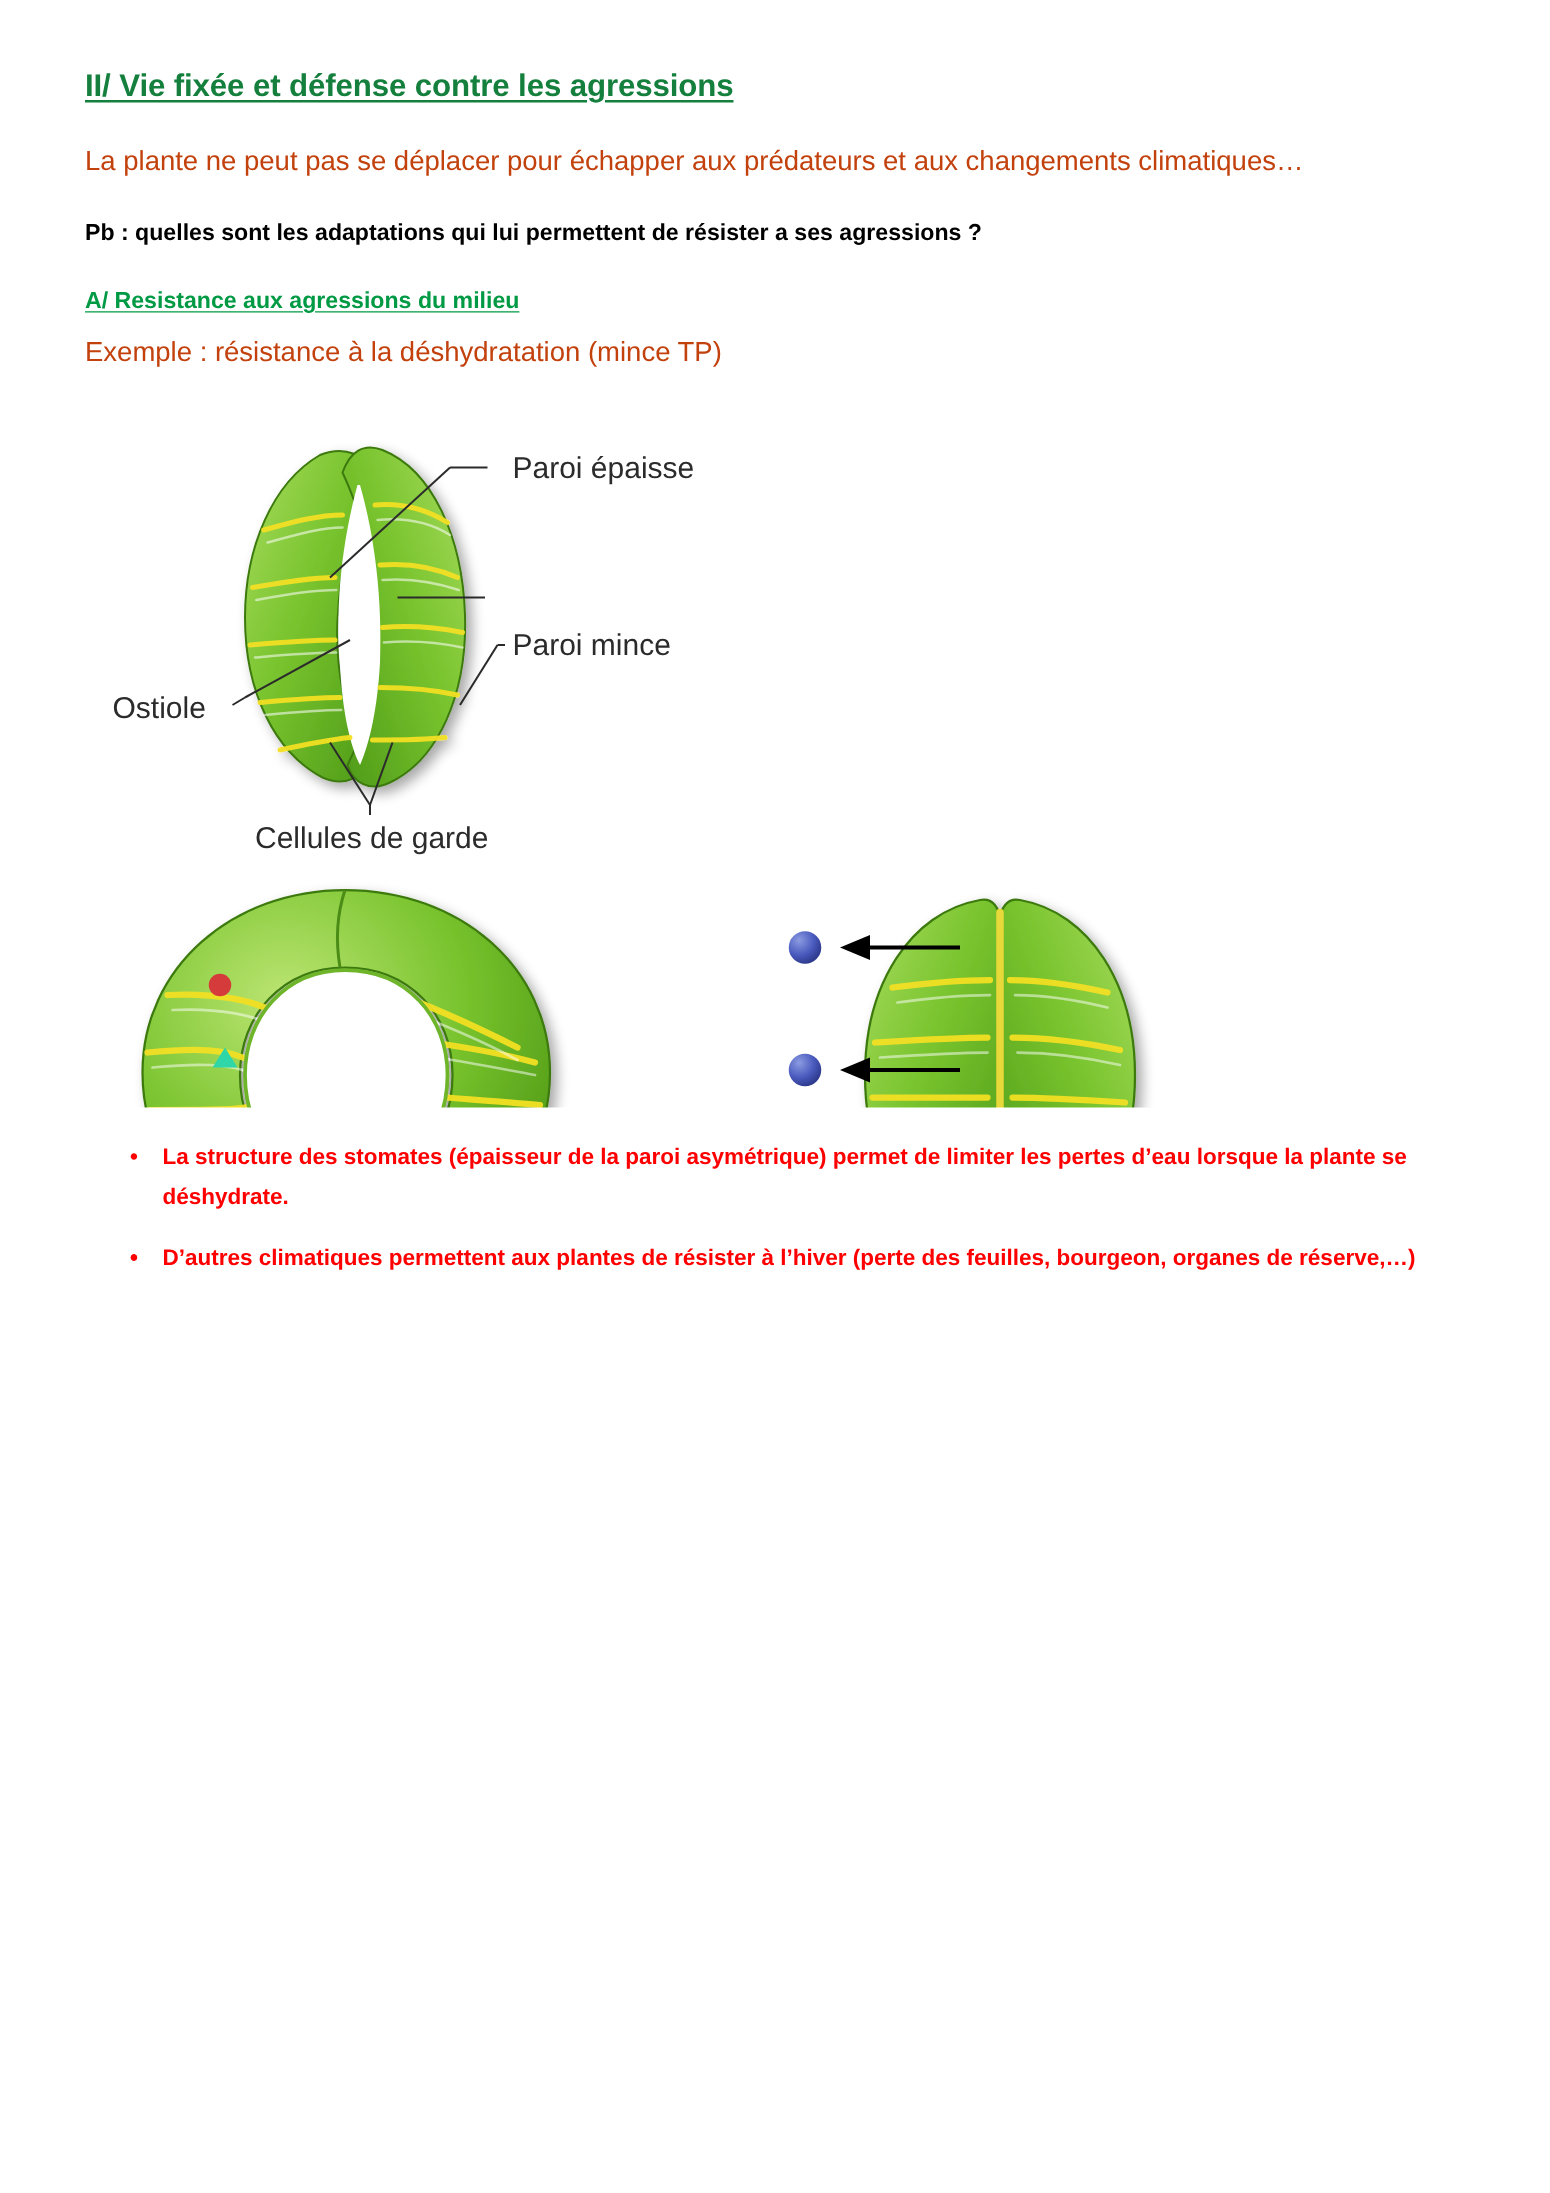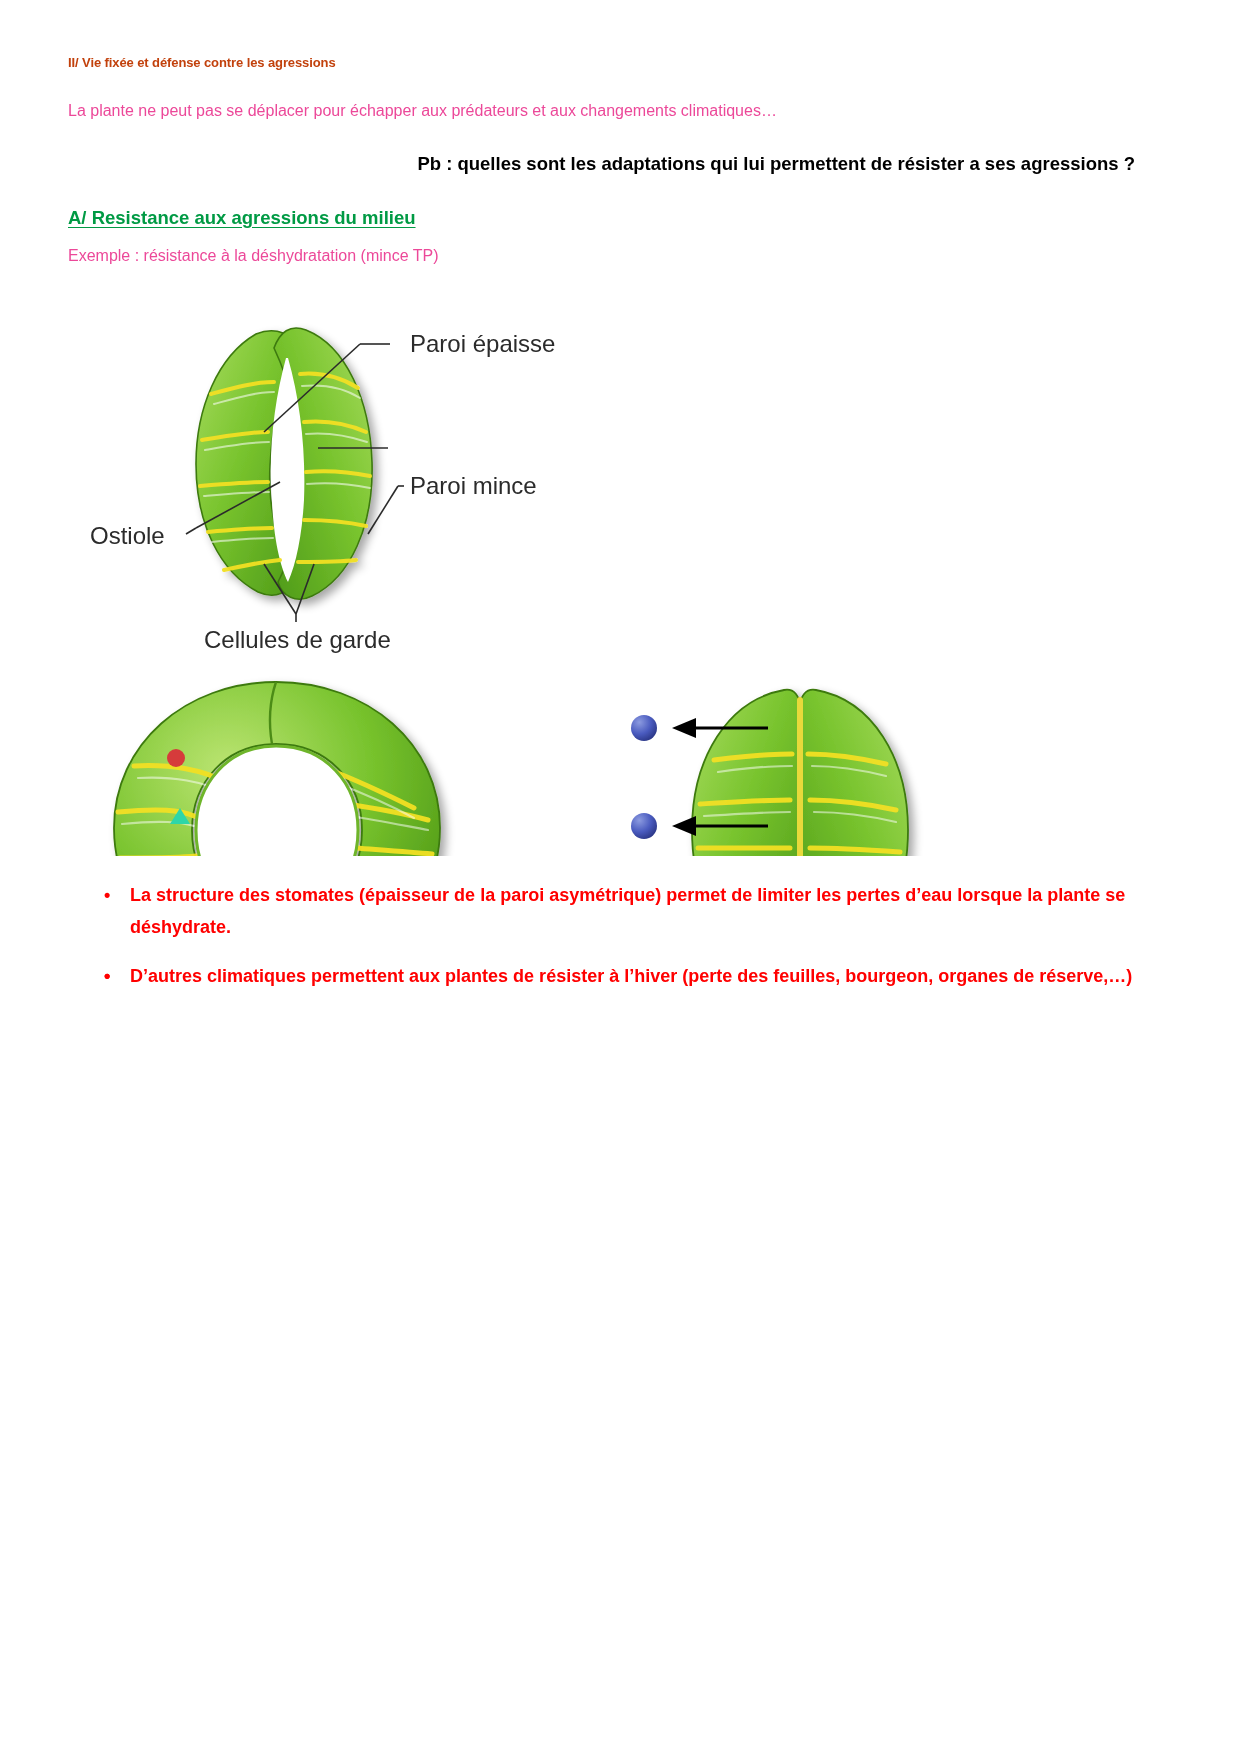--- a/index.html
+++ b/index.html
@@ -18,40 +18,40 @@
   .page {
     position: relative;
     width: 1240px;
     height: 1754px;
     box-sizing: border-box;
     padding: 55px 105px 0 68px;
   }
 
   
   .heading-red {
-    color: #c2410c;
-    font-weight: bold;
-    font-size: 13px;
+    color: #15803d;
+    font-weight: bold;
+    font-size: 25px;
+    text-decoration: underline;
     text-underline-offset: 3px;
     margin: 0 0 30px 0;
     letter-spacing: -0.1px;
   }
   .para {
-    font-size: 16px;
+    font-size: 22px;
     line-height: 1.35;
     margin: 0 0 30px 0;
-    color: #ec4899;
+    color: #c2410c;
   }
   .para-bold {
     font-size: 18.5px;
     font-weight: bold;
     line-height: 1.35;
     margin: 0 0 30px 0;
     color: #000000;
-    text-align: right;
   }
   .heading-green {
     color: #009A44;
     font-weight: bold;
     font-size: 18.5px;
     text-decoration: underline;
     text-underline-offset: 3px;
     margin: 0 0 16px 0;
   }
 

